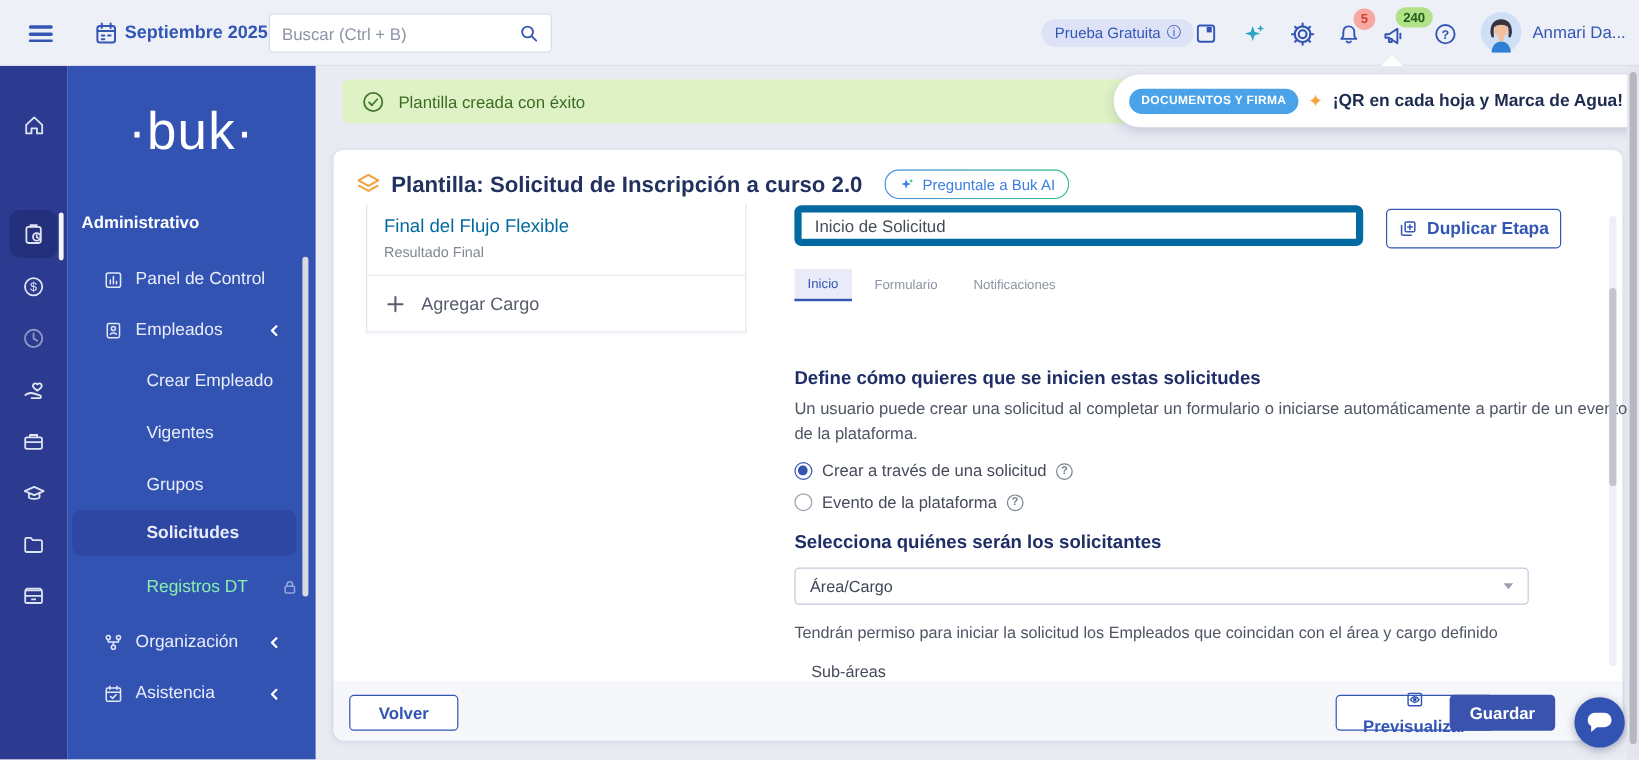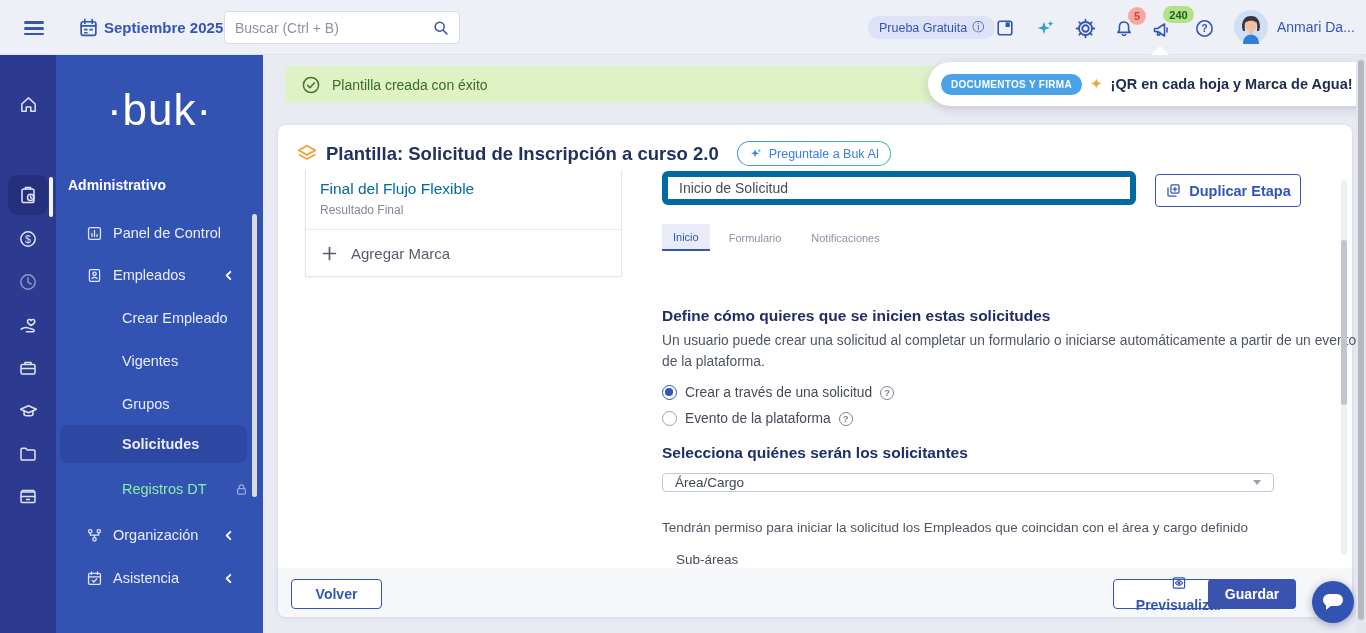--- a/index.html
+++ b/index.html
@@ -84,21 +84,21 @@
   .sec1-desc { position:absolute; left:0; top:161px; width:700px; font-size:13.8px; color:#4e5564; line-height:1.5; }
   .radio-row { position:absolute; left:0; display:flex; align-items:center; gap:8px; font-size:13.8px; color:#454b59; cursor:pointer; }
   .radio-row.r1 { top:215px; }
   .radio-row.r2 { top:241px; }
   .radio { width:15px; height:15px; border-radius:50%; border:1.6px solid #98a0b2; background:#fff; position:relative; }
   .radio.checked { border-color:#3355b4; }
   .radio.checked::after { content:""; position:absolute; left:2.2px; top:2.2px; width:7.5px; height:7.5px; border-radius:50%; background:#3355b4; }
   .qmark { width:14px; height:14px; border:1.2px solid #7b8292; border-radius:50%; font-size:9.5px; color:#7b8292; display:flex; align-items:center; justify-content:center; font-weight:700; }
   .sec2-title { position:absolute; left:0; top:274px; }
   .select { position:absolute; left:0; width:612px; border:1px solid #c3c9d9; border-radius:4px; background:#fff; display:flex; align-items:center; padding:0 12px; font-size:13.5px; color:#3f4654; cursor:pointer; }
-  .select-1 { top:303px; height:19px; }
+  .select-1 { top:303px; height:31px; }
   .select-2 { top:404px; height:30px; }
   .select .caret { margin-left:auto; width:0; height:0; border-left:4.5px solid transparent; border-right:4.5px solid transparent; border-top:5.5px solid #9aa0ae; }
   .select .ph { color:#b6bcc9; }
   .perm-note { position:absolute; left:0; top:350px; font-size:13.5px; color:#4e5564; }
   .subareas-label { position:absolute; left:14px; top:382px; font-size:13.5px; color:#454b59; }
 
   .card-scroll-track { position:absolute; left:1063px; top:55px; width:6px; height:375px; background:#eef0f5; border-radius:3px; }
   .card-scroll-thumb { position:absolute; left:1063px; top:115px; width:6px; height:165px; background:#c2c5cd; border-radius:3px; }
 
   .card-footer { position:absolute; left:0; bottom:0; width:1074px; height:47px; background:#f6f7fa; border-radius:0 0 8px 8px; box-shadow:0 -1px 3px rgba(40,50,90,.07); }
@@ -428,21 +428,21 @@
       <div class="stage-item">
         <div class="stage-item-title">Final del Flujo Flexible</div>
         <div class="stage-item-sub">Resultado Final</div>
       </div>
       <button class="add-stage">
         <span>
           <svg width="15" height="15" viewBox="0 0 14 14" fill="none" stroke="#565c6b" stroke-width="1.6" stroke-linecap="round">
               <path d="M7 1.5v11M1.5 7h11"></path>
             </svg>
         </span>
-        <span>Agregar Marca</span>
+        <span>Agregar Cargo</span>
       </button>
     </div>
 
     <div class="editor">
       <input class="name-input" value="Inicio de Solicitud" style="">
       <button class="dup-btn">
         <span>
           <svg width="17" height="17" viewBox="0 0 20 20" fill="none" stroke="#3355b4" stroke-width="1.5" stroke-linecap="round" stroke-linejoin="round">
               <rect x="7" y="3.5" width="9.5" height="9.5" rx="1.3"></rect>
               <path d="M13 16.5H4.8c-.7 0-1.3-.6-1.3-1.3V7"></path>

